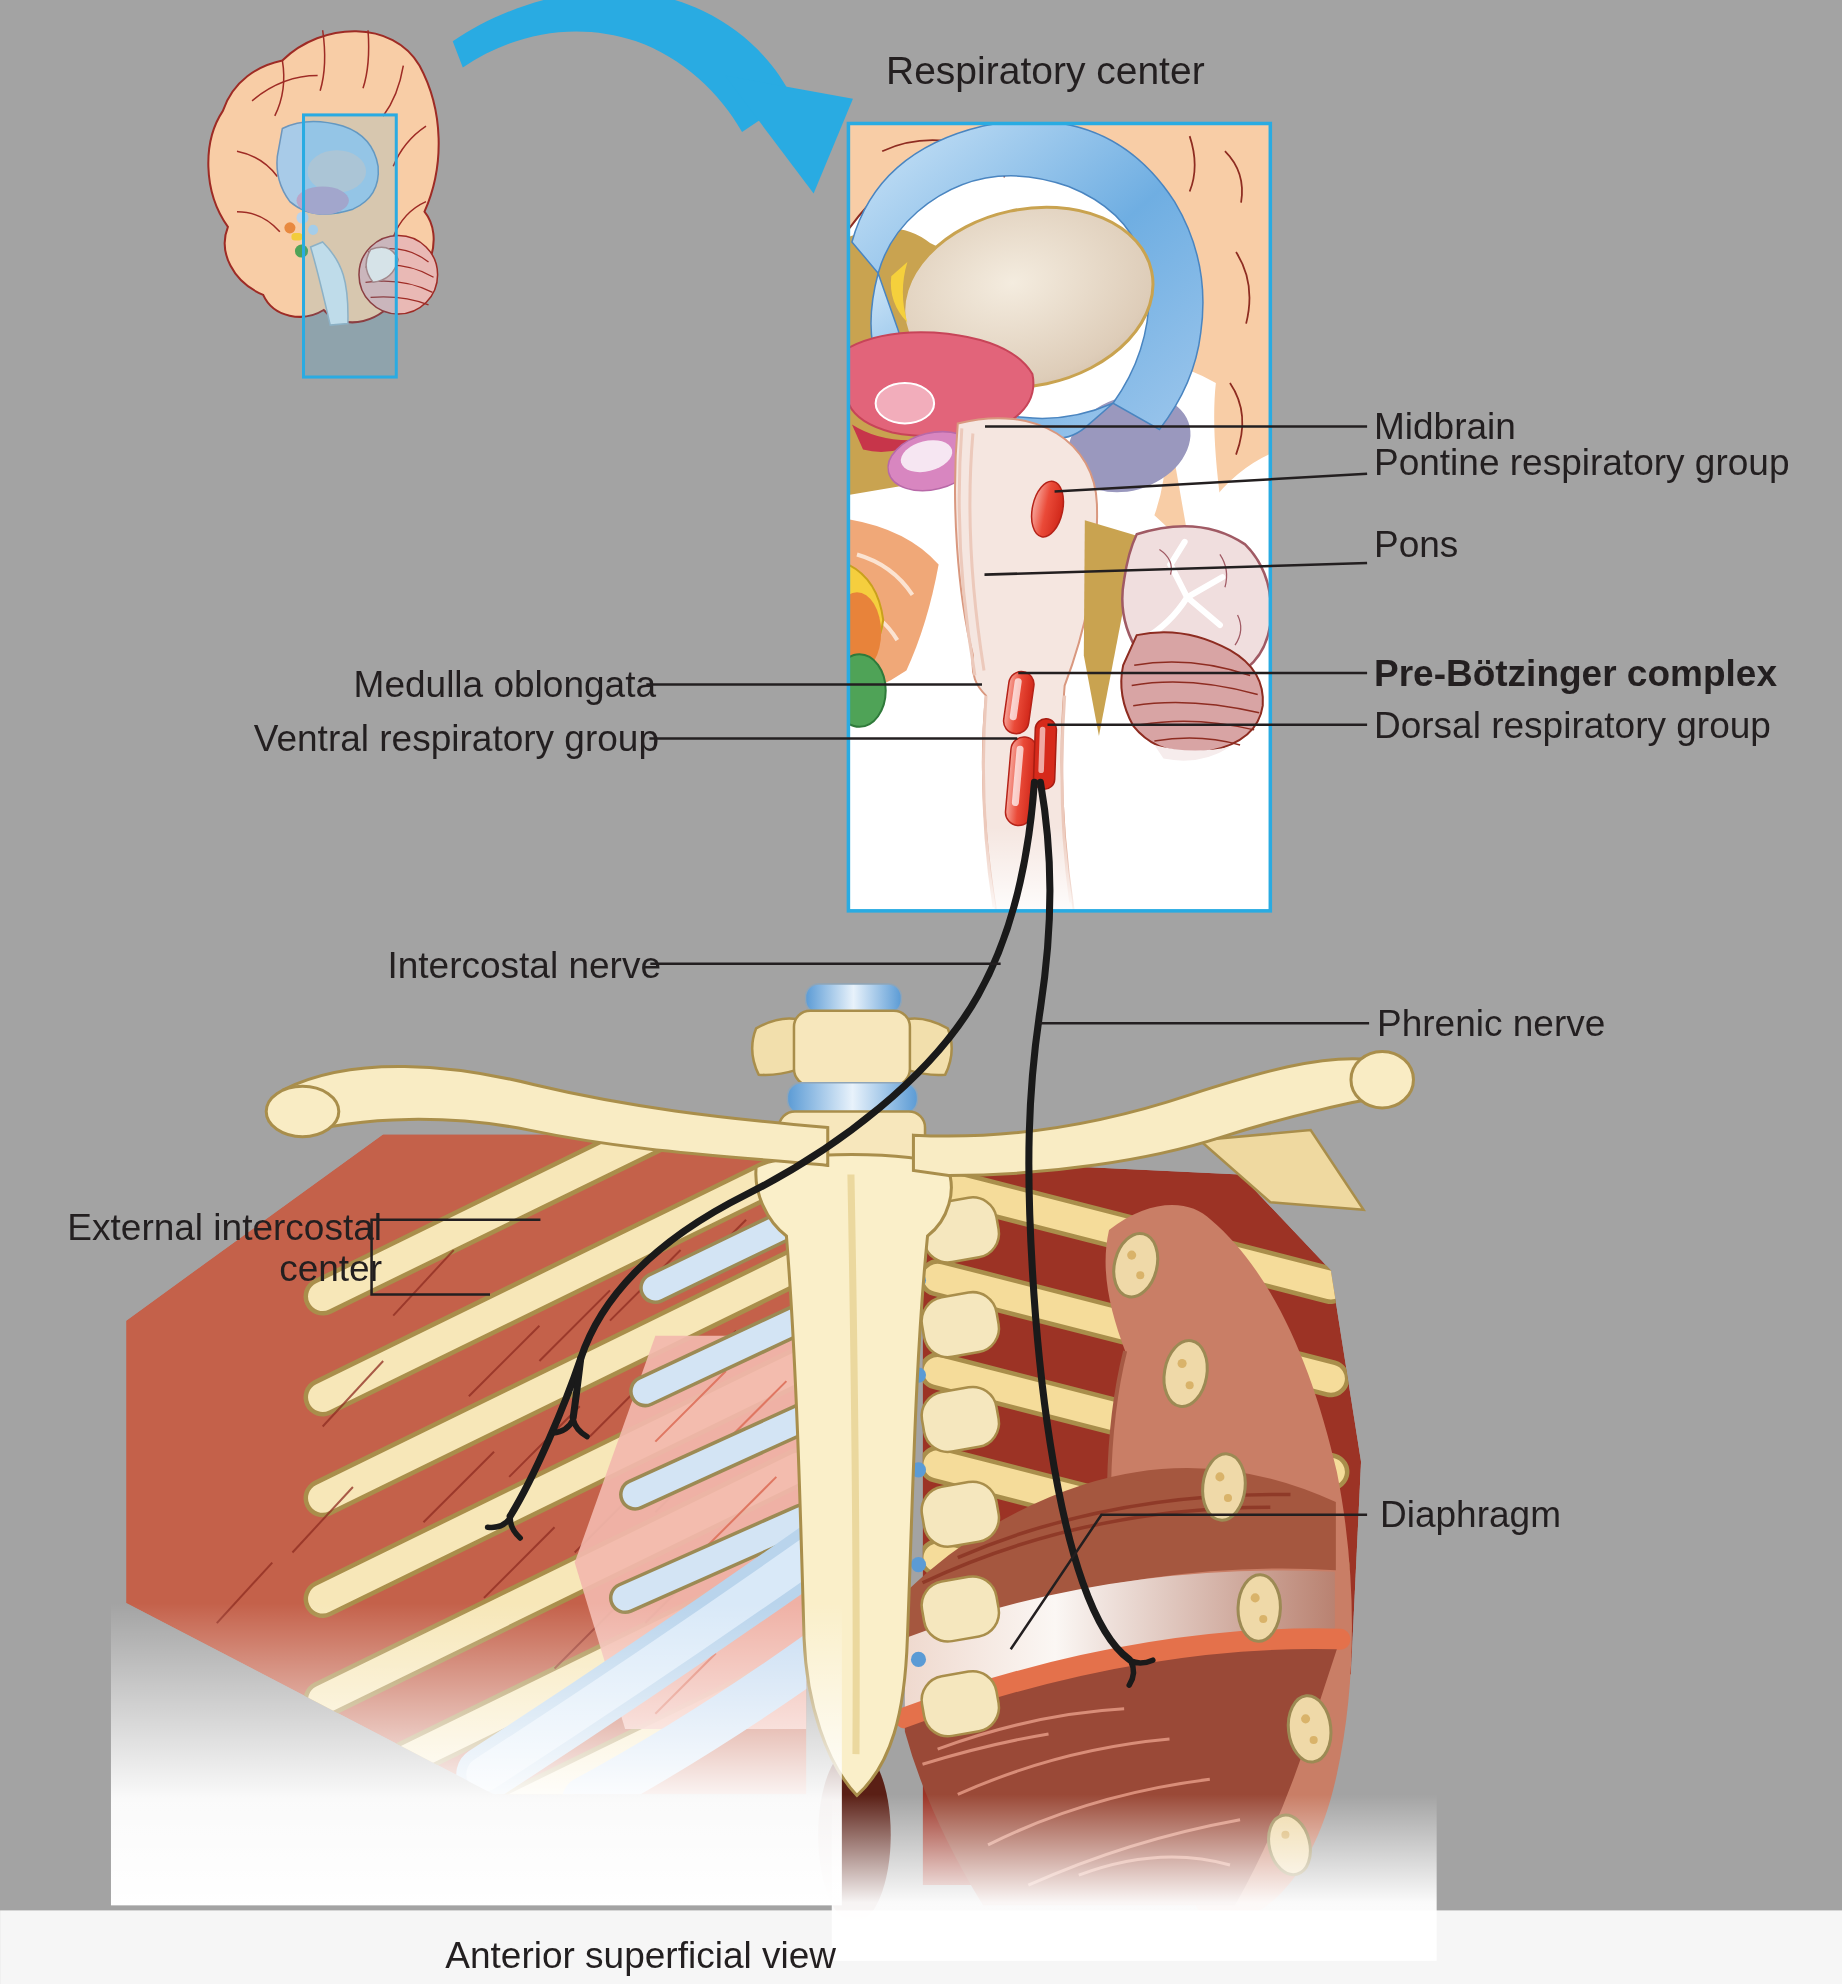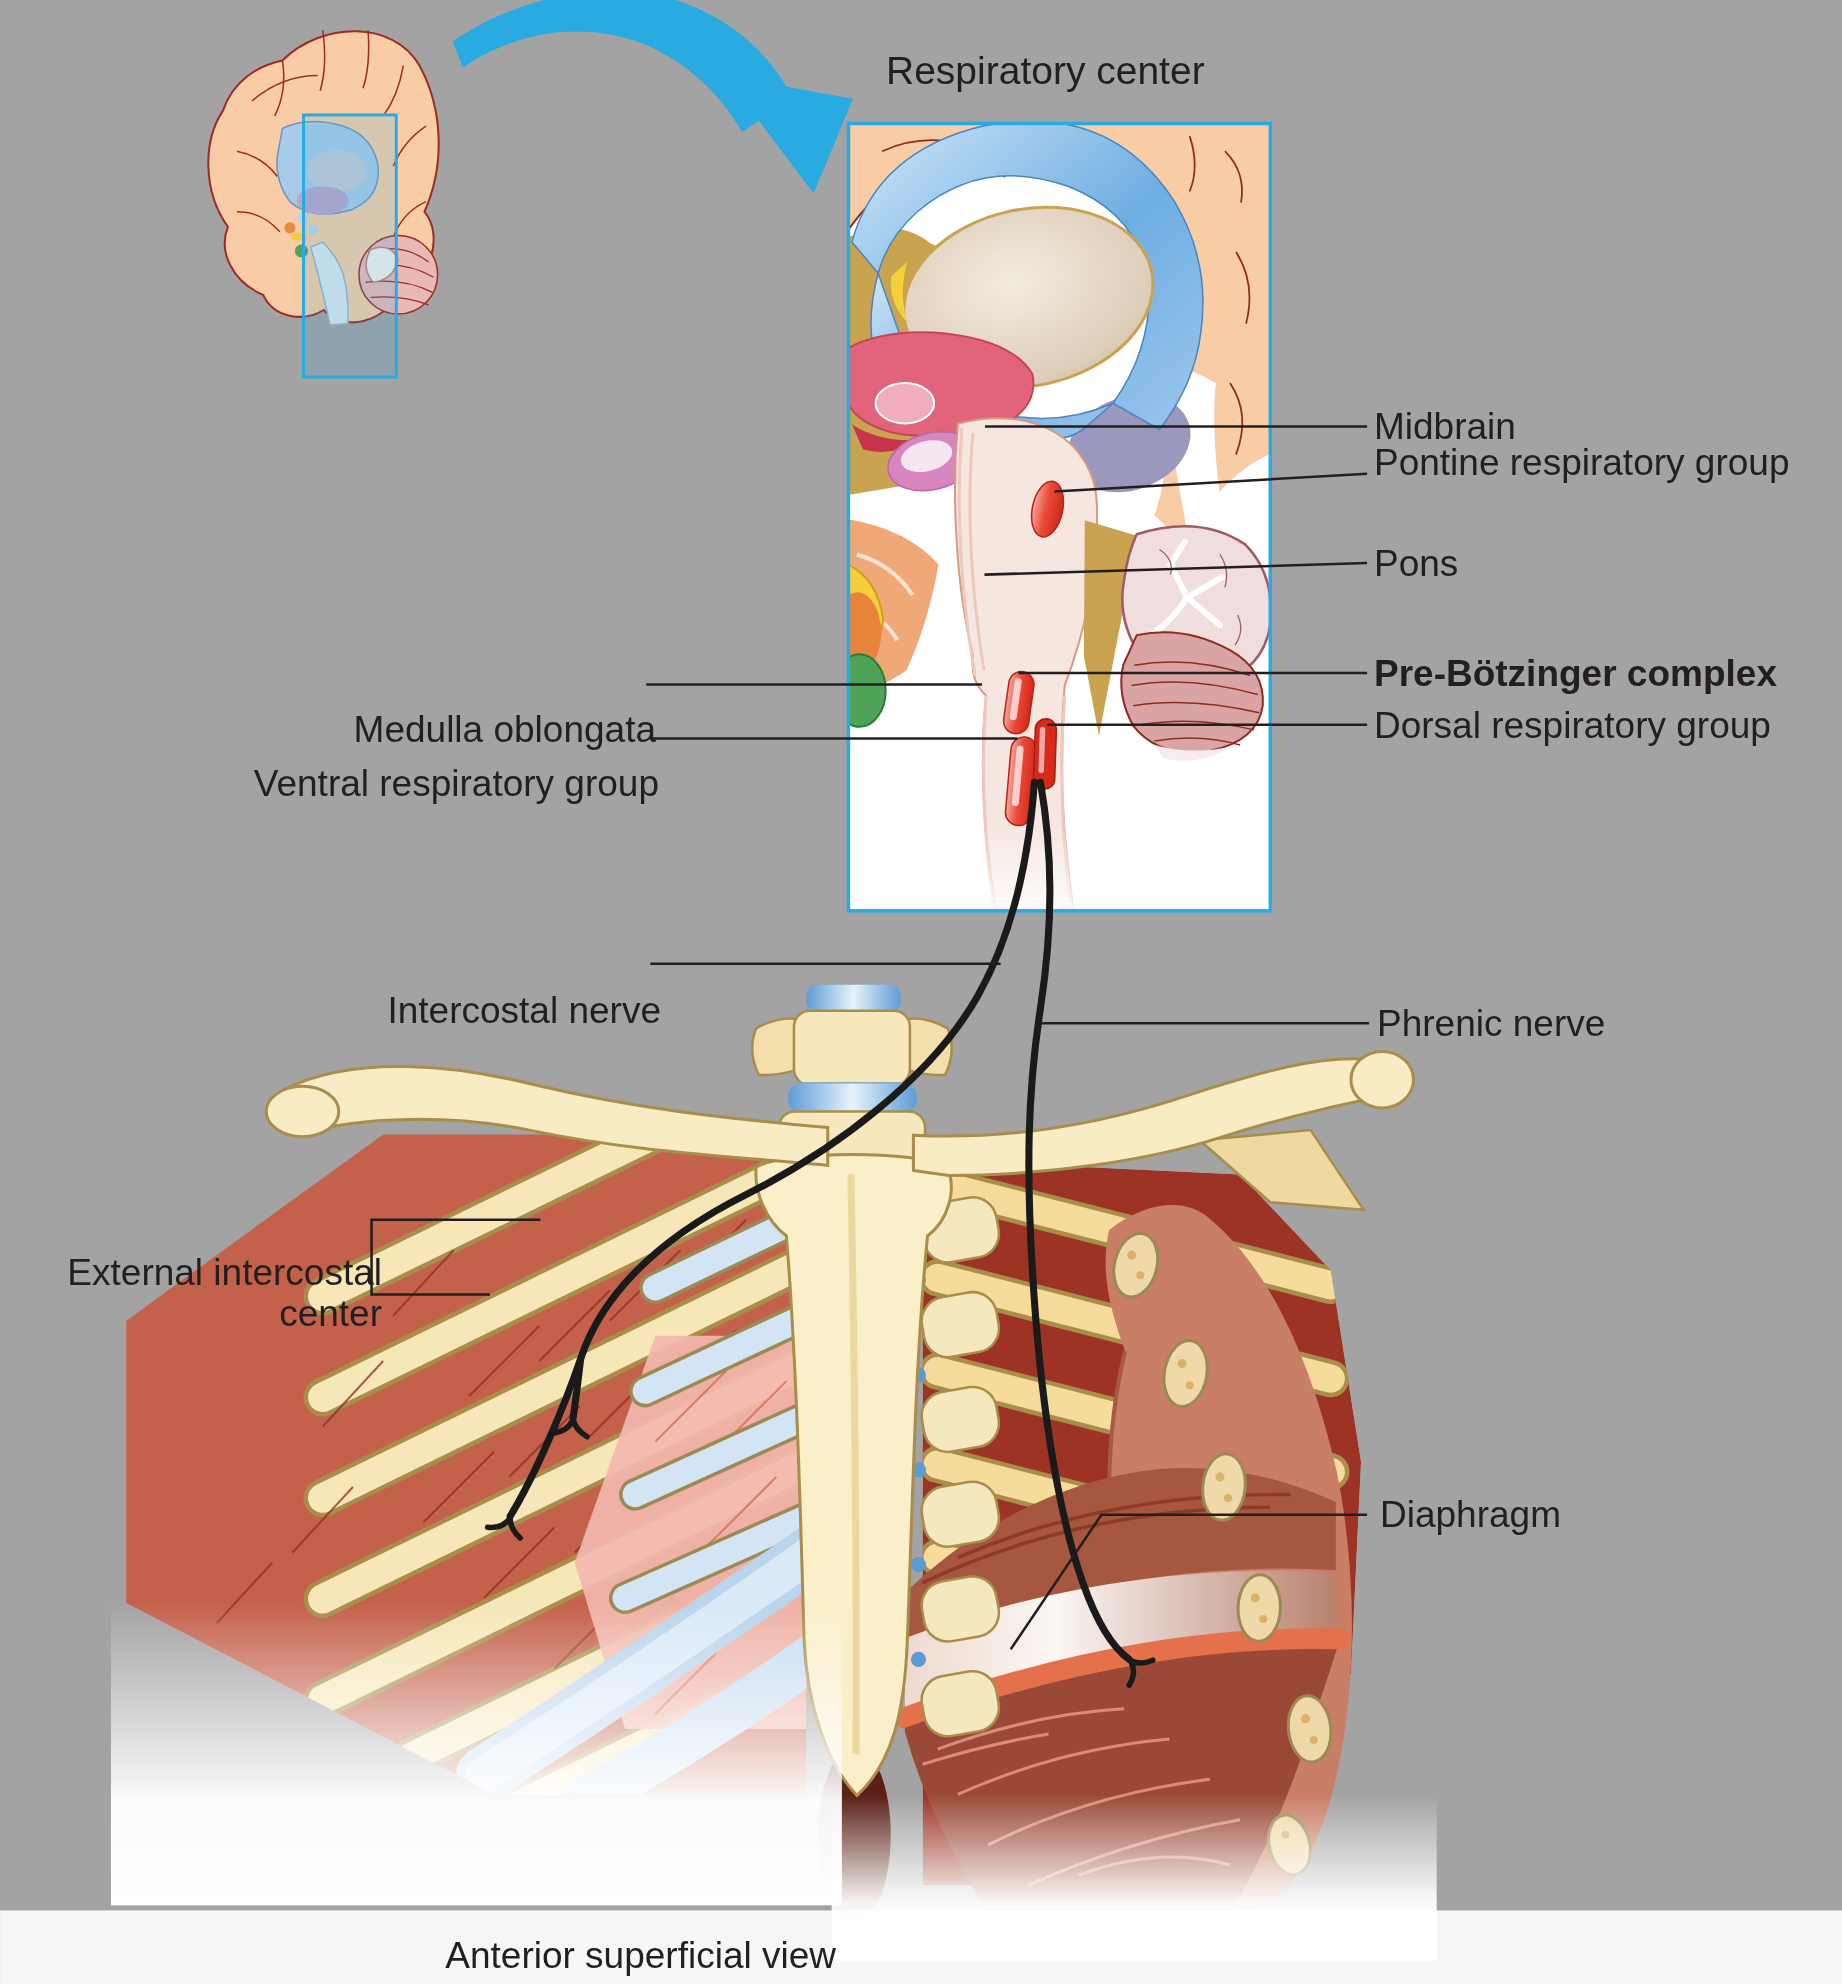--- a/index.html
+++ b/index.html
@@ -1,20 +1,20 @@
 <!DOCTYPE html>
 <html style="--c-accent: #29ABE2; --c-label_text: #231F20; --c-leader_line: #231F20; --c-nerve: #1A1A1A; --c-cortex: #F8CDA6; --c-cortex_outline: #8E2C21; --c-bone: #F7E7B8; --c-bone_outline: #A98E4B; --c-muscle_red: #C4614A; --c-deep_red: #9C3325; --c-cartilage_blue: #D3E4F4; --c-respiratory_group_red: #E8392C; --c-salmon_wall: #C97E66; --c-diaphragm_brown: #9A4937; --c-diaphragm_rim: #E4714B;font-size:8px"><head>
 <meta charset="utf-8">
 <style>
   html,body{margin:0;padding:0;background:#fff;}
   .canvas{position:relative;width:1843px;height:1985px;background:#a3a3a3;
           font-family:"Liberation Sans",sans-serif;overflow:hidden;padding-left:28px;}
   .canvas svg.art{position:absolute;left:0;top:0;}
   .lbl{position:absolute;color:var(--c-label_text,#231F20);font-size:37px;line-height:41px;white-space:nowrap;}
-  .lbl.r{text-align:right;margin-top:45px;}
+  .lbl.r{text-align:right;}
   .lbl.title{font-size:39px;}
   .lbl.cap{width:504px;text-align:right;}
   .leader{stroke:var(--c-leader_line,#231F20);stroke-width:5;fill:none;}
   .nerve{stroke:var(--c-nerve,#1A1A1A);stroke-width:14;fill:none;stroke-linecap:round;}
   .nerveY{stroke:var(--c-nerve,#1A1A1A);stroke-width:11;fill:none;stroke-linecap:round;}
   .accent-fill{fill:var(--c-accent,#29ABE2);}
   .accent-stroke{stroke:var(--c-accent,#29ABE2);}
 </style>
 </head>
 <body>
@@ -427,21 +427,21 @@
     <line class="leader" x1="2062" y1="2030" x2="2716" y2="2030"></line>
     <polyline class="leader" points="1072,2420 737,2420 737,2568 972,2568"></polyline>
     <polyline class="leader" points="2712,3005 2185,3005 2005,3272"></polyline>
   </g>
 </svg>
 
   <div class="lbl title" style="left:886px;top:50px;">Respiratory center</div>
 
   <div class="lbl" style="left:1374px;top:406px;">Midbrain</div>
   <div class="lbl" style="left:1374px;top:442px;">Pontine respiratory group</div>
-  <div class="lbl" style="left:1374px;top:543px;">Pons</div>
+  <div class="lbl" style="left:1374px;top:524px;">Pons</div>
   <div class="lbl" style="left:1374px;top:653px;font-weight:bold;">Pre-Bötzinger complex</div>
   <div class="lbl" style="left:1374px;top:705px;">Dorsal respiratory group</div>
   <div class="lbl r" style="right:1215px;top:664px;">Medulla oblongata</div>
   <div class="lbl r" style="right:1212px;top:718px;">Ventral respiratory group</div>
   <div class="lbl r" style="right:1210px;top:945px;">Intercostal nerve</div>
   <div class="lbl" style="left:1377px;top:1003px;">Phrenic nerve</div>
   <div class="lbl r" style="right:1489px;top:1207px;">
     <div>External intercostal</div>
     <div>center</div>
   </div>

